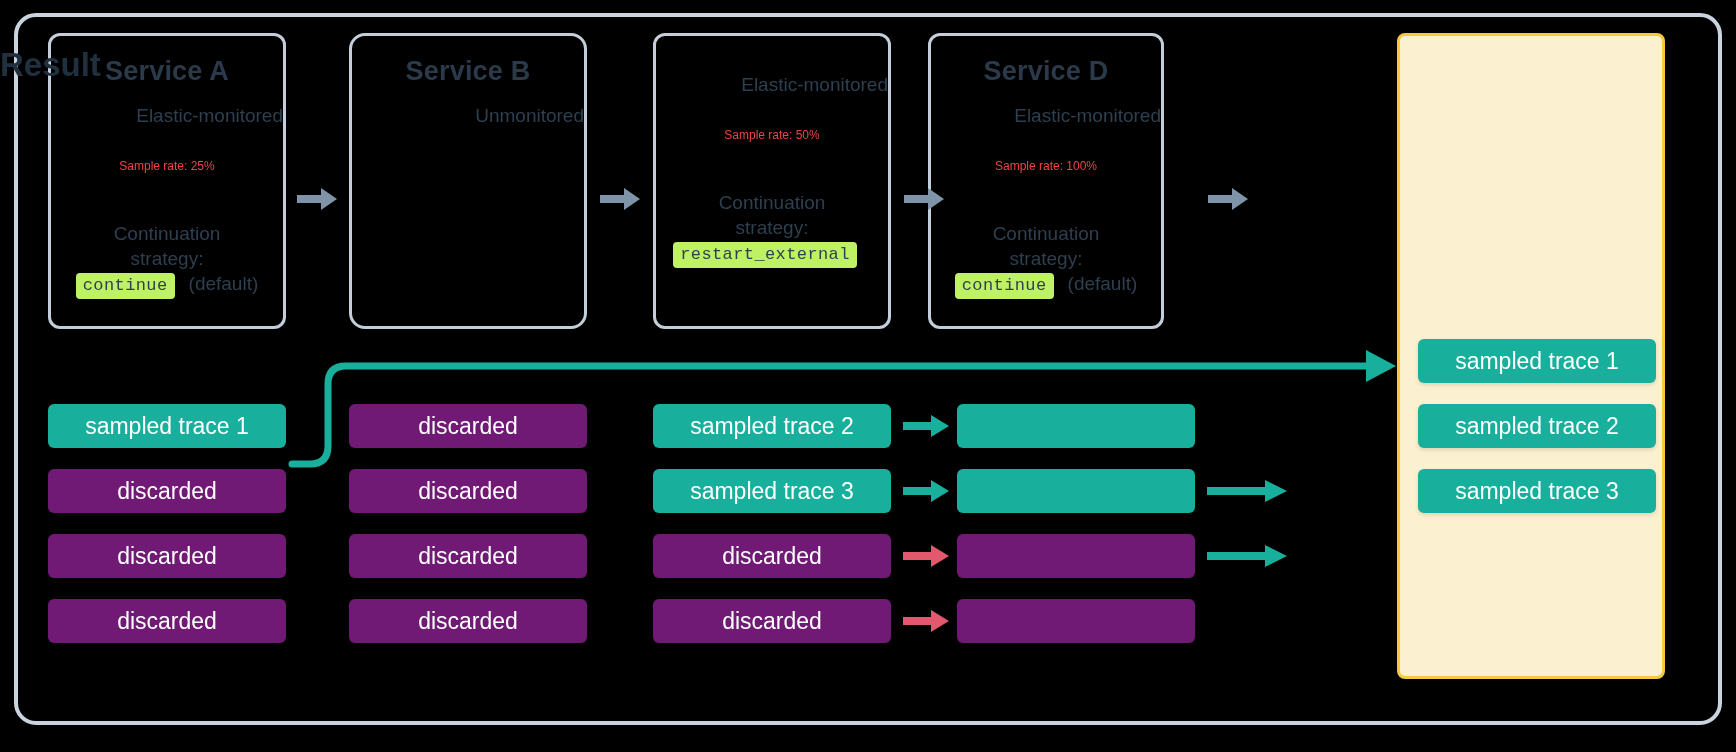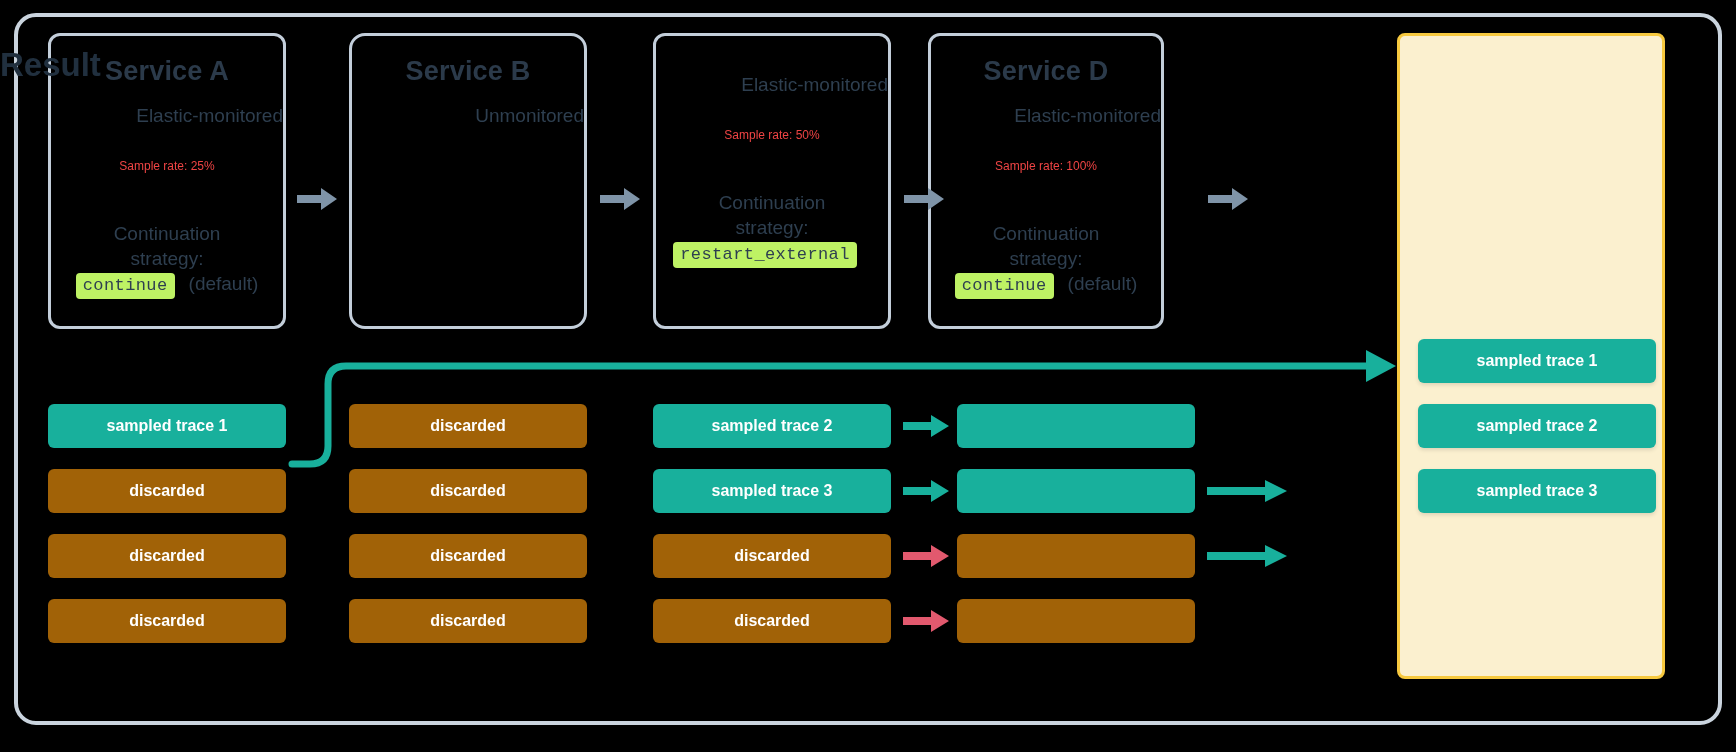--- a/index.html
+++ b/index.html
@@ -119,28 +119,27 @@
     height: 22px;
   }
 
   
   .trace {
     position: absolute;
     height: 44px;
     border-radius: 6px;
     box-sizing: border-box;
     color: #FFFFFF;
-    font-size: 16px;
+    font-size: 23px;
     line-height: 44px;
     text-align: center;
     white-space: nowrap;
-    font-weight: bold;
   }
   .trace.sampled { background: #18B09C; }
-  .trace.discarded { background: #a16207; }
+  .trace.discarded { background: #701a75; }
   .trace.in-result { z-index: 3; box-shadow: 0 2px 4px rgba(0,0,0,.12); }
 
   
   .mini-arrow {
     position: absolute;
     width: 46px;
     height: 22px;
     z-index: 2;
   }
 

